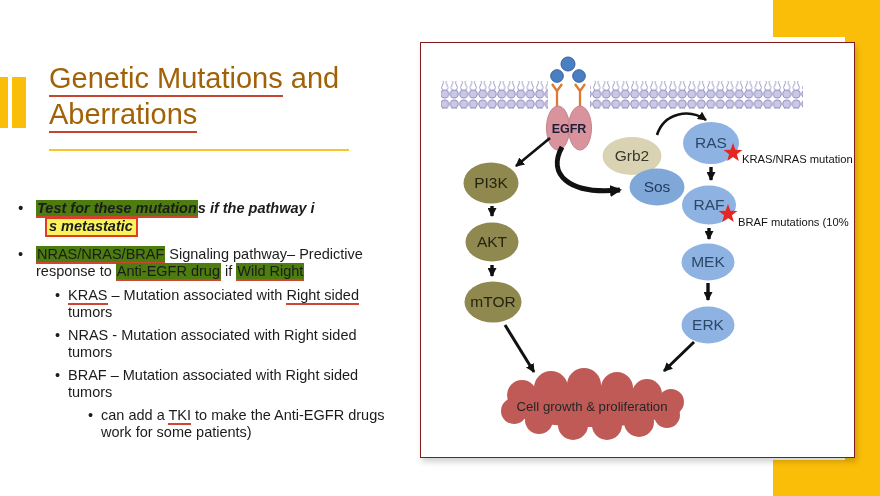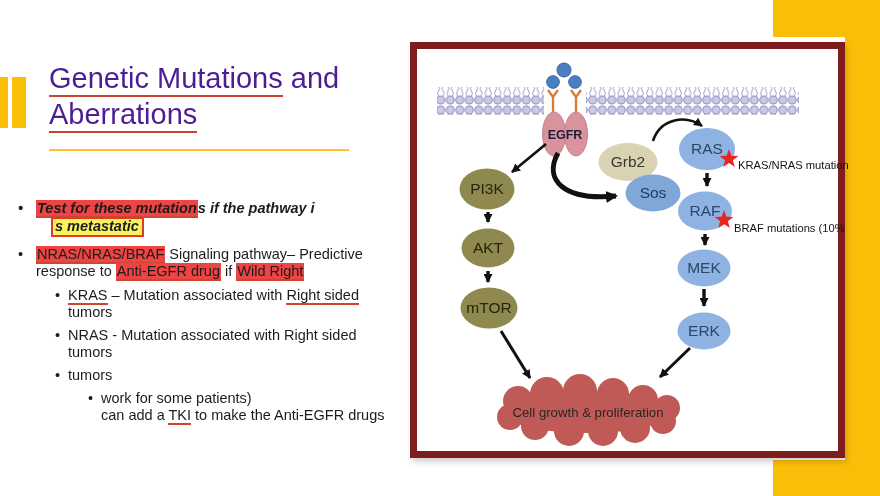--- a/index.html
+++ b/index.html
@@ -10,42 +10,42 @@
   
   .accent { position:absolute; background:#FBBE08; }
   .bar-l1 { left:0;  top:77px;  width:8px;  height:51px; }
   .bar-l2 { left:12px; top:77px; width:14px; height:51px; }
   .y-top  { left:773px; top:0;     width:107px; height:37px; }
   .y-side { left:845px; top:0;     width:35px;  height:496px; }
   .y-bot  { left:773px; top:460px; width:107px; height:36px; }
 
   
   .title { position:absolute; left:49px; top:60px; width:340px;
-           font-size:29px; line-height:36px; font-weight:400; color:#4c1d95; }
+           font-size:29px; line-height:36px; font-weight:400; color:#a16207; }
   .t-ul { border-bottom:2.5px solid #C64532; padding-bottom:1px; }
   .divider { position:absolute; left:49px; top:149px; width:300px; height:2px; background:#FFC12E; }
 
   
   .bullets { position:absolute; left:18px; top:200px; width:390px;
              font-size:14.5px; line-height:17px; color:#1c1c1c; }
   .row { display:flex; }
   .dot { flex:0 0 auto; }
   .l1 > .dot { width:18px; }
   .l2 { padding-left:37px; } .l2 > .dot { width:13px; }
   .l3 { padding-left:70px; } .l3 > .dot { width:13px; }
   .mb9{ margin-bottom:9px; } .mb7{ margin-bottom:7px; } .mb6{ margin-bottom:6px; }
   .ital { font-style:italic; font-weight:600; }
-  .hl { background:#ef4444; padding:0 1px; }
+  .hl { background:#4d7c0f; padding:0 1px; }
   .ul2 { border-bottom:2px solid #CE4631; }
   .redbox { display:inline-block; border:2px solid #E23B22; background:#FBF35E;
-            padding:0 3px 1px 2px; margin-left:15px; line-height:15px; }
-
-  
-  .panel { position:absolute; left:410px; top:42px; width:435px; height:416px;
-           background:#ffffff; border:7px solid #7f1d1d;
+            padding:0 3px 1px 2px; margin-left:9px; line-height:15px; }
+
+  
+  .panel { position:absolute; left:420px; top:42px; width:435px; height:416px;
+           background:#ffffff; border:1px solid #7f1d1d;
            box-shadow:2px 4px 6px rgba(0,0,0,0.18); box-sizing:border-box; }
   .panel svg { display:block; }
   svg text { font-family:"Liberation Sans", sans-serif; }
   .node-blue-txt { fill:#2B4868; font-size:15.5px; }
   .node-olive-txt{ fill:#24240F; font-size:15.5px; }
   .anno-txt { fill:#141414; font-size:11.2px; }
 </style>
 </head>
 <body>
 
@@ -92,29 +92,30 @@
       <span class="dot">•</span>
       <div class="txt">
         <div>NRAS - Mutation associated with Right sided</div>
         <div>tumors</div>
       </div>
     </div>
 
     <div class="row l2 mb6">
       <span class="dot">•</span>
       <div class="txt">
+        <div>BRAF – Mutation associated with Right sided</div>
         <div>tumors</div>
       </div>
     </div>
 
     <div class="row l3">
       <span class="dot">•</span>
       <div class="txt">
+        <div><span>can add a </span><span class="ul2">TKI</span><span> to make the Anti-EGFR drugs</span></div>
         <div>work for some patients)</div>
-        <div><span>can add a </span><span class="ul2">TKI</span><span> to make the Anti-EGFR drugs</span></div>
       </div>
     </div>
   </div>
 
   <div class="panel">
     <svg width="433" height="414" viewBox="0 0 433 414">
       <defs>
         <marker id="ah" markerUnits="userSpaceOnUse" markerWidth="10" markerHeight="9" refX="8" refY="4.5" orient="auto">
           <path d="M0,0 L9,4.5 L0,9 Z" fill="#111"></path>
         </marker>

